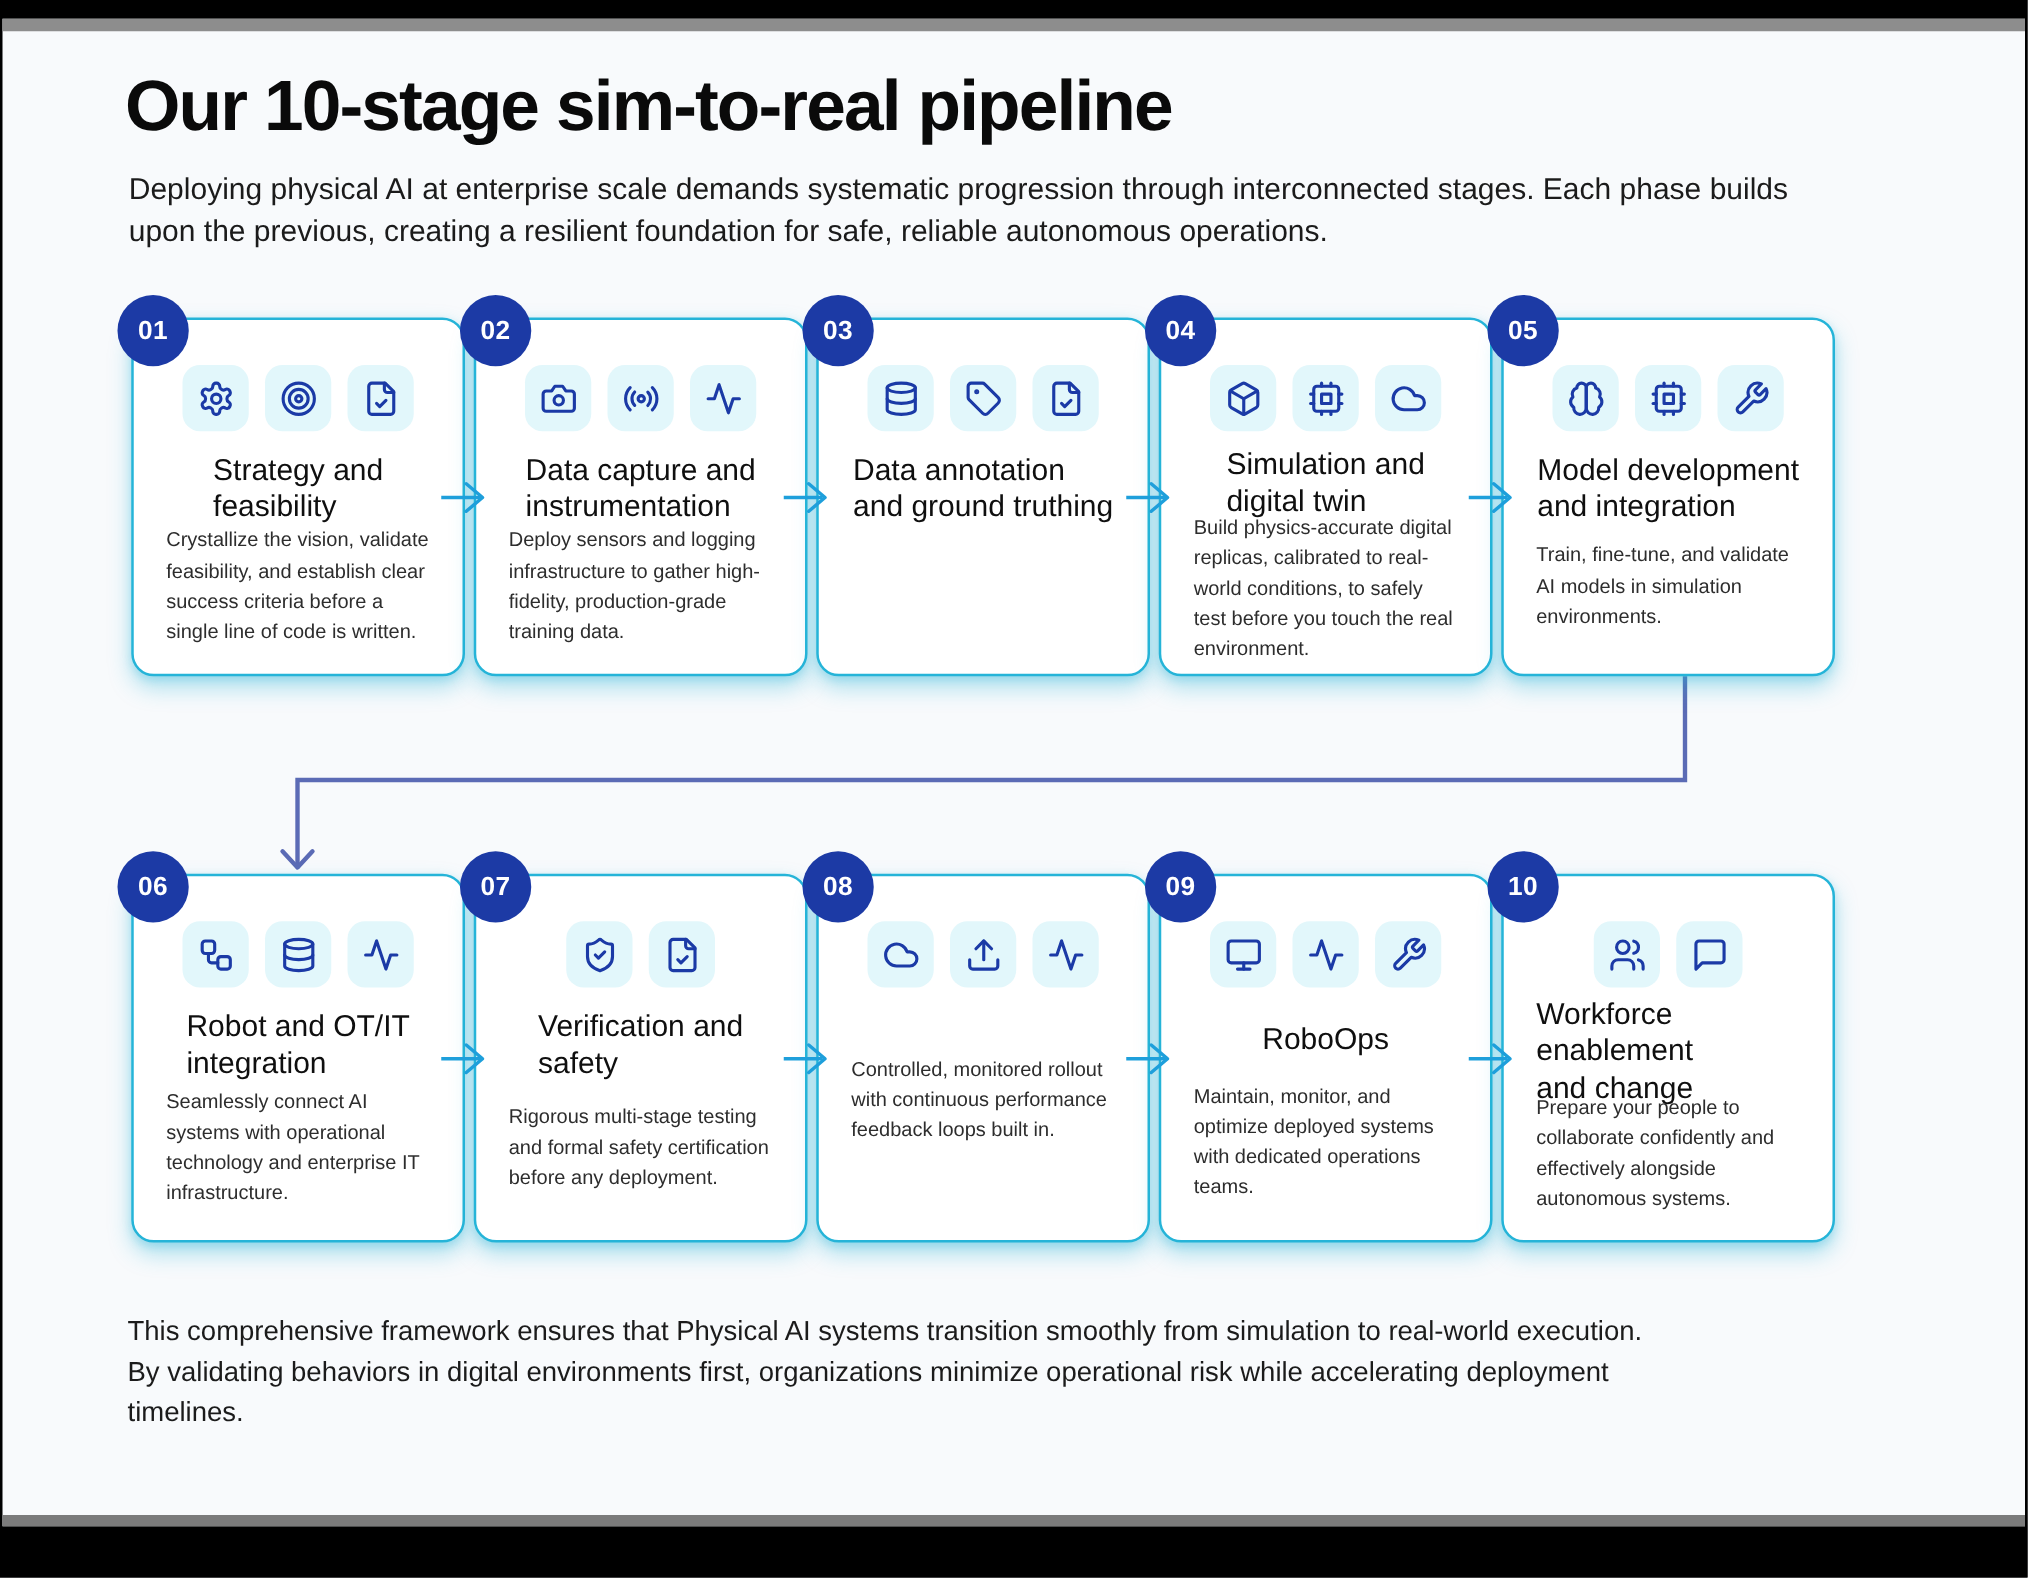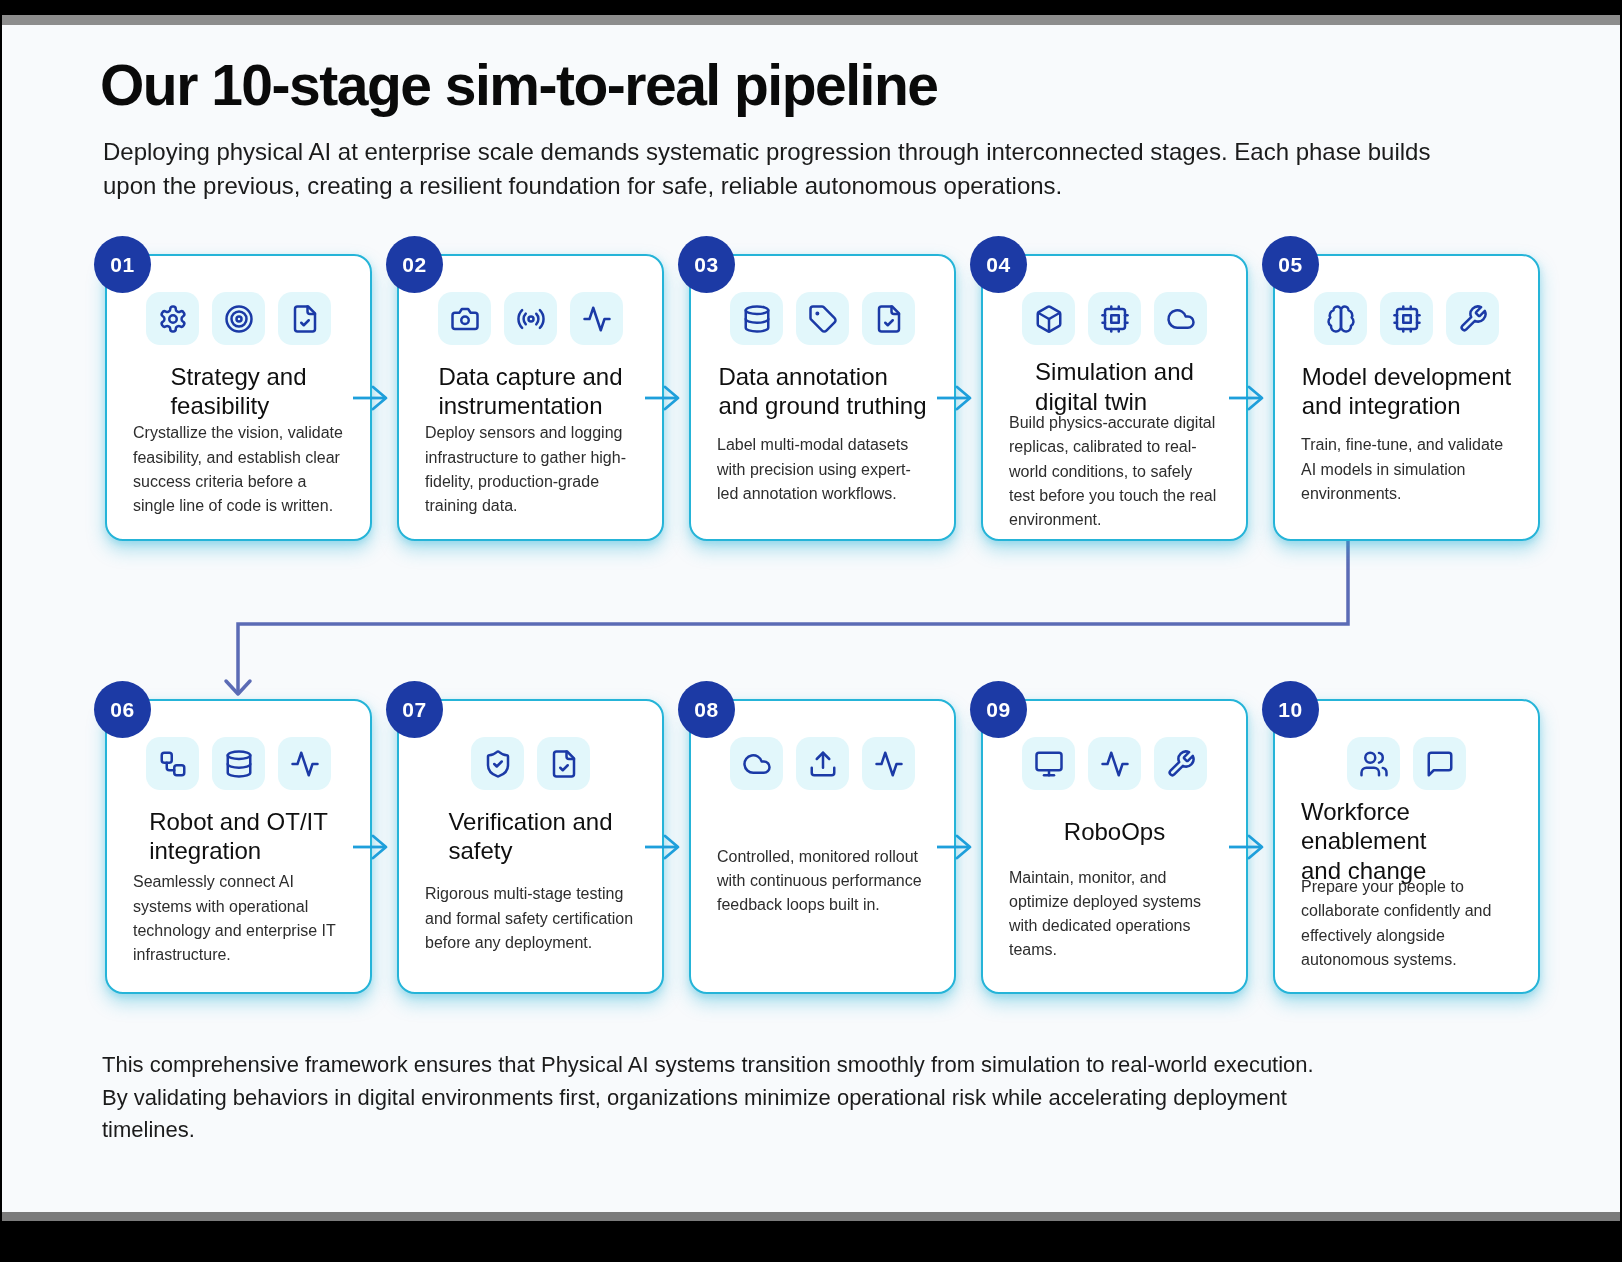--- a/index.html
+++ b/index.html
@@ -19,21 +19,21 @@
   header { padding:28px 0 0 98px; }
   h1 {
     margin:0; font-size:57px; font-weight:700; letter-spacing:-1.5px;
     color:var(--title-text,#0a0a0a); line-height:1.15;
   }
   .subtitle {
     margin:16px 0 0 3px; font-size:24px; line-height:1.45;
     color:var(--body-text-dark,#1b1b1b); max-width:1330px;
   }
   .stage-area { position:relative; margin:50px 0 0 103px; width:1379px; height:740px; }
-  .row { position:absolute; left:0; display:flex; gap:25px; z-index:1; }
+  .row { position:absolute; left:0; display:flex; gap:7px; z-index:1; }
   #row-1 { top:0; }
   #row-2 { top:445px; }
   .card {
     position:relative; width:267px; box-sizing:border-box;
     background:#ffffff;
     border:2px solid var(--card-border,#25b4d8);
     border-radius:18px;
     box-shadow:0 9px 18px rgba(34,178,215,.35), 0 3px 7px rgba(34,178,215,.22);
     display:flex; flex-direction:column;
     padding:0 26px 20px;
@@ -182,23 +182,20 @@
               <div class="tile">
                 <svg viewBox="0 0 24 24" fill="none" stroke="currentColor" stroke-width="2" stroke-linecap="round" stroke-linejoin="round">
                   <path d="M14.5 2H6a2 2 0 0 0-2 2v16a2 2 0 0 0 2 2h12a2 2 0 0 0 2-2V7.5z"></path>
                   <path d="M14 2v4a2 2 0 0 0 2 2h4"></path>
                   <path d="m9 15 2 2 4-4"></path>
                 </svg>
               </div>
             </div>
             <h3 class="card-title">Data annotation
 and ground truthing</h3>
-            <div class="card-body">
-              <span>Label multi-modal datasets with precision using expert-led annotation workflows.</span>
-            </div>
             <div class="next-arrow">
               <svg viewBox="0 0 40 30" fill="none" stroke="currentColor" stroke-width="2.8">
                 <line x1="3" y1="15" x2="34" y2="15"></line>
                 <polyline points="23,4 36,15 23,26" stroke-linejoin="round" stroke-linecap="round"></polyline>
               </svg>
             </div>
           </div>
           <div class="card">
             <div class="badge">04</div>
             <div class="tiles">

